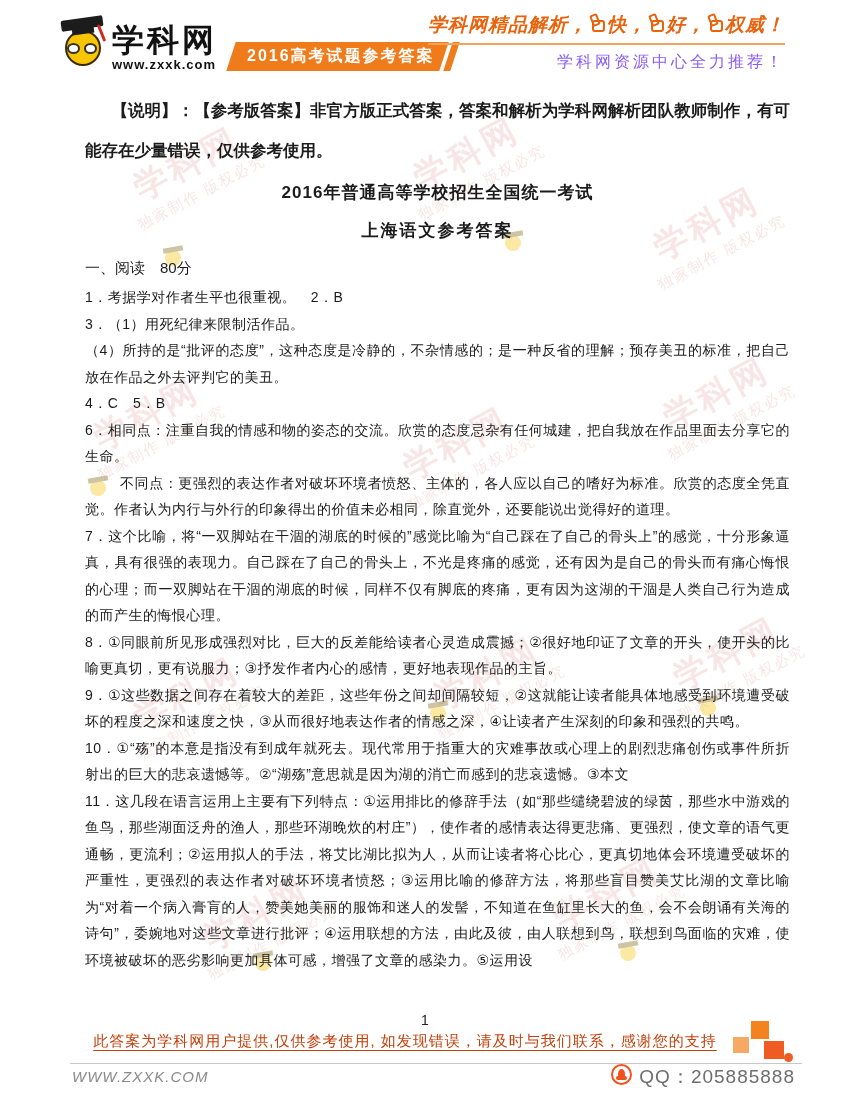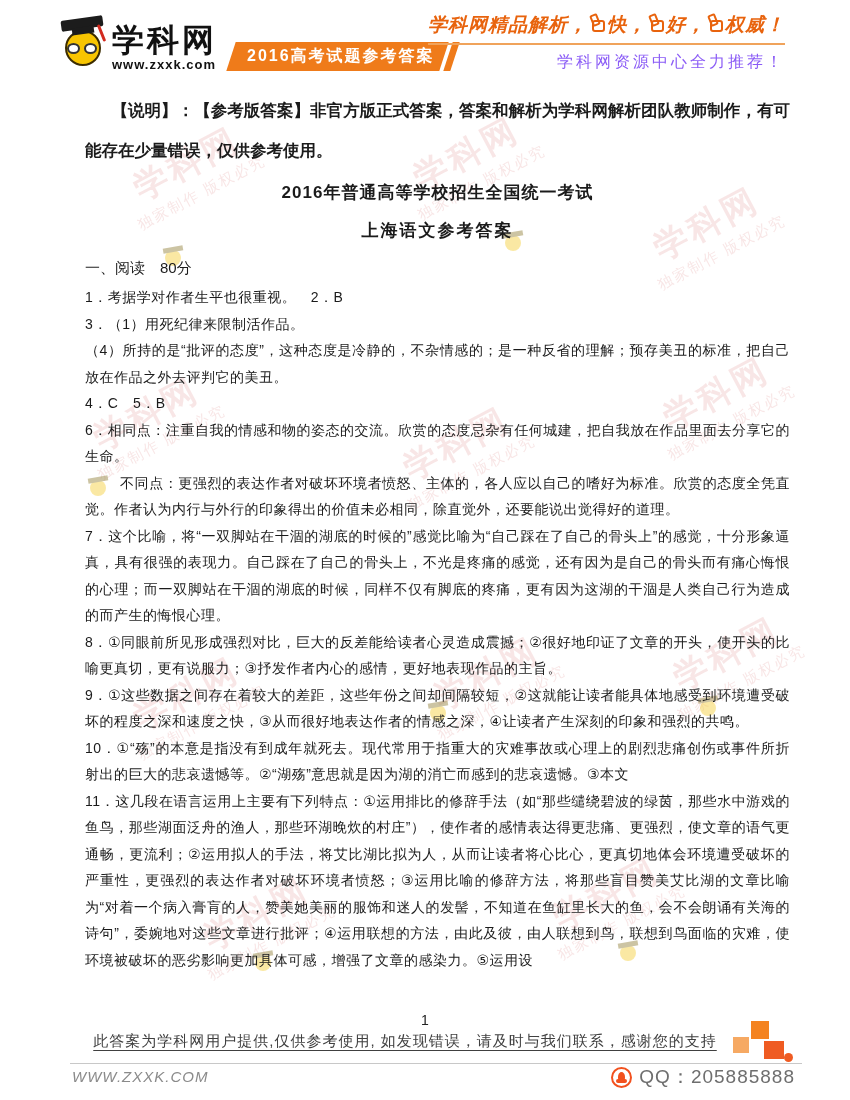--- a/index.html
+++ b/index.html
@@ -54,29 +54,29 @@
   .content { position:absolute; left:85px; right:60px; top:90px; }
   .notice { font-size:16.5px; font-weight:bold; line-height:40px; text-indent:1.6em; text-align:justify; }
   .title1 { margin-top:4px; text-align:center; font-size:17px; font-weight:bold; line-height:38px; letter-spacing:1px; }
   .title2 { text-align:center; font-size:17px; font-weight:bold; line-height:38px; letter-spacing:2px; }
   .section { font-size:15px; line-height:32px; margin-top:2px; }
   .content p.ans { font-size:14px; line-height:26.5px; text-align:justify; letter-spacing:0.5px; }
   .content p.ans.indent { text-indent:2.5em; }
 
   
   .pagenum { position:absolute; left:0; right:0; top:1012px; text-align:center; font-size:14px; color:#222; }
-  .footer-notice { position:absolute; left:75px; right:115px; top:1032px; text-align:center; color:#404040; font-size:15px; letter-spacing:1px; text-decoration:underline; text-underline-offset:4px; white-space:nowrap; }
+  .footer-notice { position:absolute; left:75px; right:115px; top:1032px; text-align:center; color:#c2410c; font-size:15px; letter-spacing:1px; text-decoration:underline; text-underline-offset:4px; white-space:nowrap; }
   .footer-rule { position:absolute; left:70px; right:48px; top:1063px; height:1px; background:#c8c8c8; }
   .sq { position:absolute; }
   .sq.light { left:733px; top:1037px; width:16px; height:16px; background:#f6a963; }
   .sq.mid   { left:751px; top:1021px; width:18px; height:18px; background:#f4831f; }
   .sq.dark  { left:764px; top:1041px; width:20px; height:18px; background:#ef5b22; }
   .sq.dot   { left:784px; top:1053px; width:9px;  height:9px;  background:#ef5b22; border-radius:50%; }
   .footer-url { position:absolute; left:72px; top:1068px; color:#8a8a8a; font-size:15px; font-style:italic; letter-spacing:1px; }
-  .footer-qq { position:absolute; right:55px; top:1064px; display:flex; align-items:center; gap:7px; color:#6e6e6e; font-size:19px; letter-spacing:1px; }
+  .footer-qq { position:absolute; right:55px; top:1064px; display:flex; gap:7px; color:#6e6e6e; font-size:19px; letter-spacing:1px; }
   .qq-icon { position:relative; width:21px; height:21px; border:2px solid #f2511e; border-radius:50%; flex:none; }
   .qq-icon::before { content:''; position:absolute; left:5px; top:3px; width:7px; height:10px; background:#f2511e; border-radius:50% 50% 45% 45%; }
   .qq-icon::after { content:''; position:absolute; left:3px; top:10px; width:11px; height:4px; background:#f2511e; border-radius:2px; }
 </style>
 </head>
 <body>
 
 <div class="page">
 
   <div class="wm">

